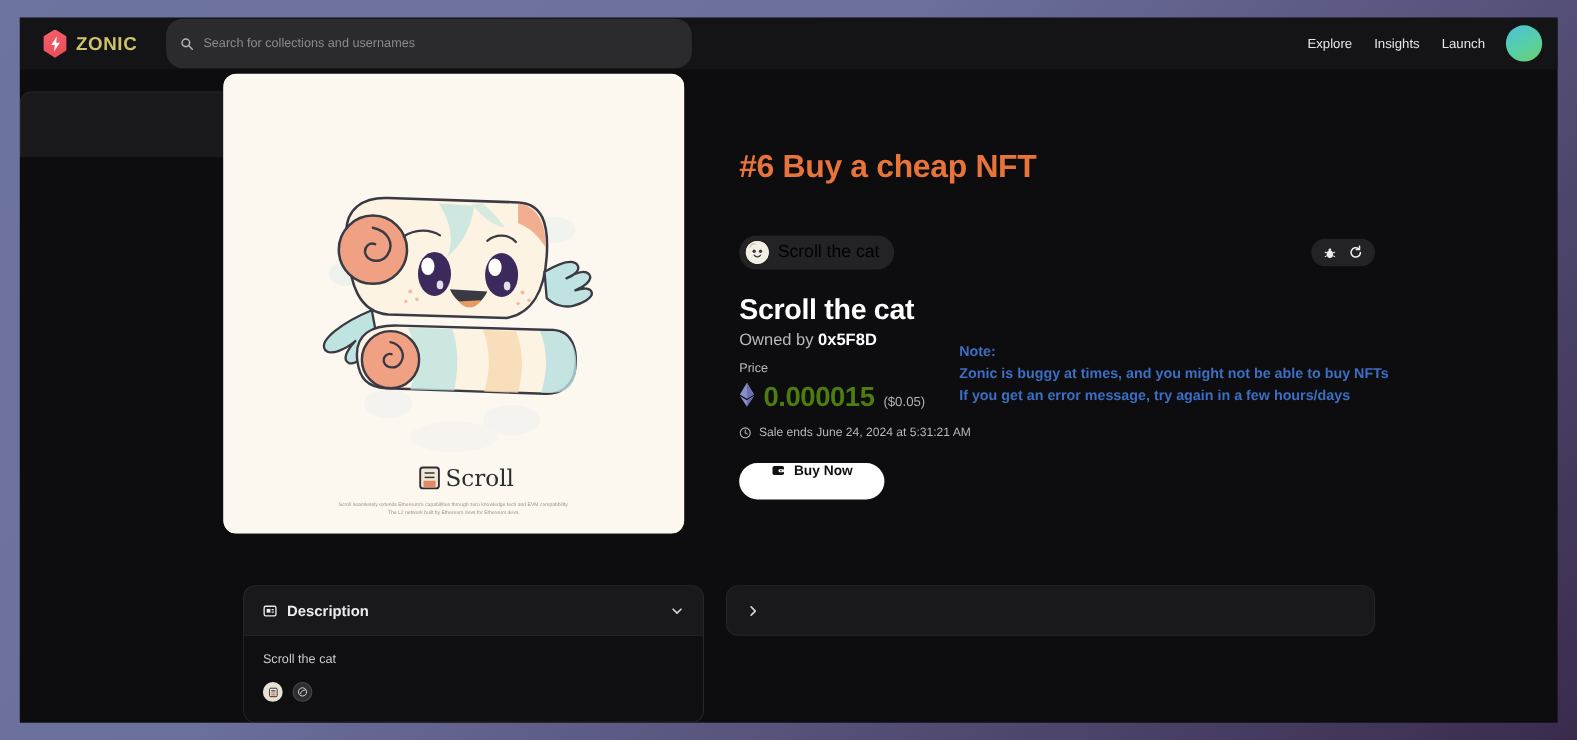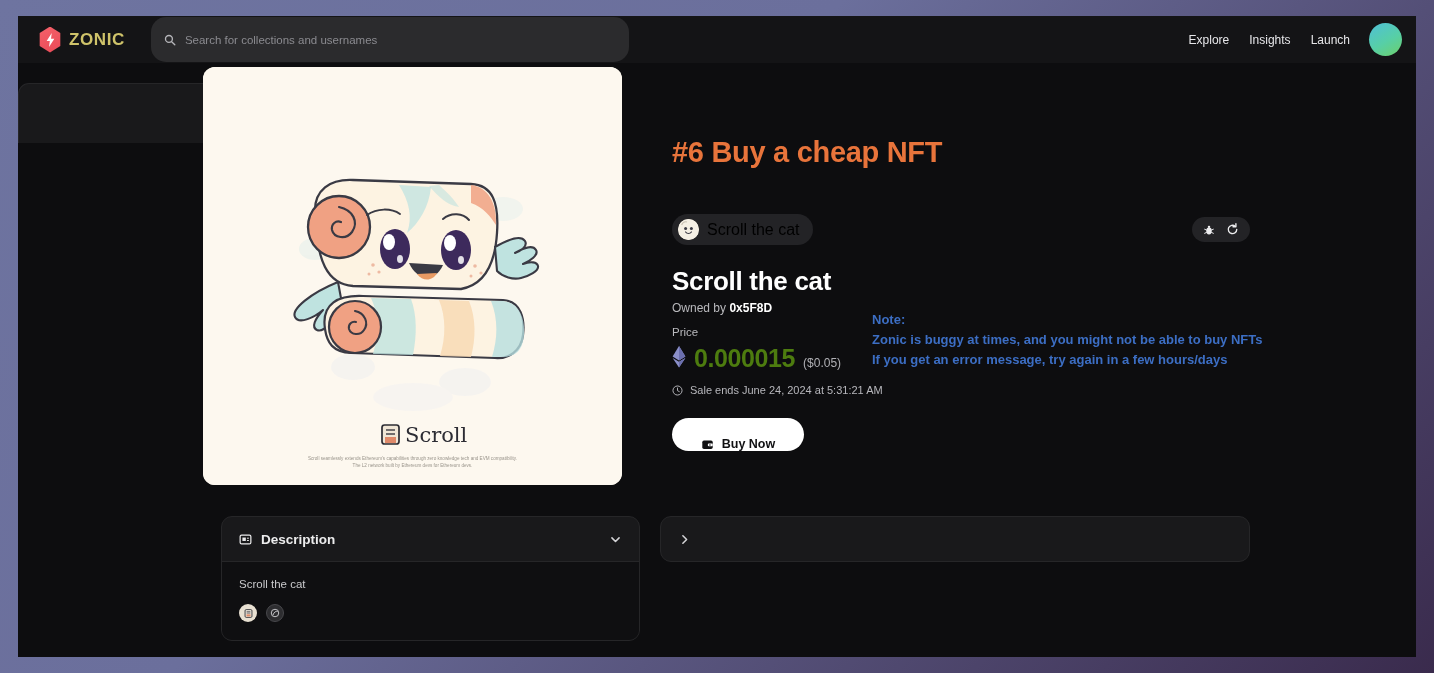--- a/index.html
+++ b/index.html
@@ -124,20 +124,21 @@
   }
   #art-svg { display: block; width: 100%; height: 100%; }
 
   
   .panel {
     position: absolute;
     background: #19191b;
     border: 1px solid #262628;
     border-radius: 11px;
     overflow: hidden;
+    margin-top: 16px;
   }
   .panel-head {
     height: 44px;
     display: flex;
     align-items: center;
     padding: 0 17px;
     cursor: pointer;
   }
   .panel-head .ph-left {
     display: flex; align-items: center; gap: 9px; flex: 1;
@@ -221,21 +222,21 @@
 
   #nft-name {
     margin-top: 21px;
     font-size: 26px;
     font-weight: 700;
     color: #ffffff;
     letter-spacing: -0.3px;
   }
   #owner-line {
     margin-top: 4px;
-    font-size: 12px;
+    font-size: 15px;
     color: #b9b9bd;
   }
   #owner-line b { color: #ffffff; font-weight: 700; }
 
   #price-label {
     margin-top: 11px;
     font-size: 11.5px;
     color: #b9b9bd;
   }
   #price-row {
@@ -265,21 +266,21 @@
   }
 
   #buy-now-button {
     margin-top: 22px;
     width: 132px;
     height: 33px;
     background: #ffffff;
     border: 0;
     border-radius: 17px;
     display: flex;
-    align-items: flex-end;
+    align-items: flex-start;
     justify-content: center;
     gap: 8px;
     cursor: pointer;
     font-family: "Liberation Sans", sans-serif;
     font-size: 12.5px;
     font-weight: 700;
     color: #101012;
   }
 
   

